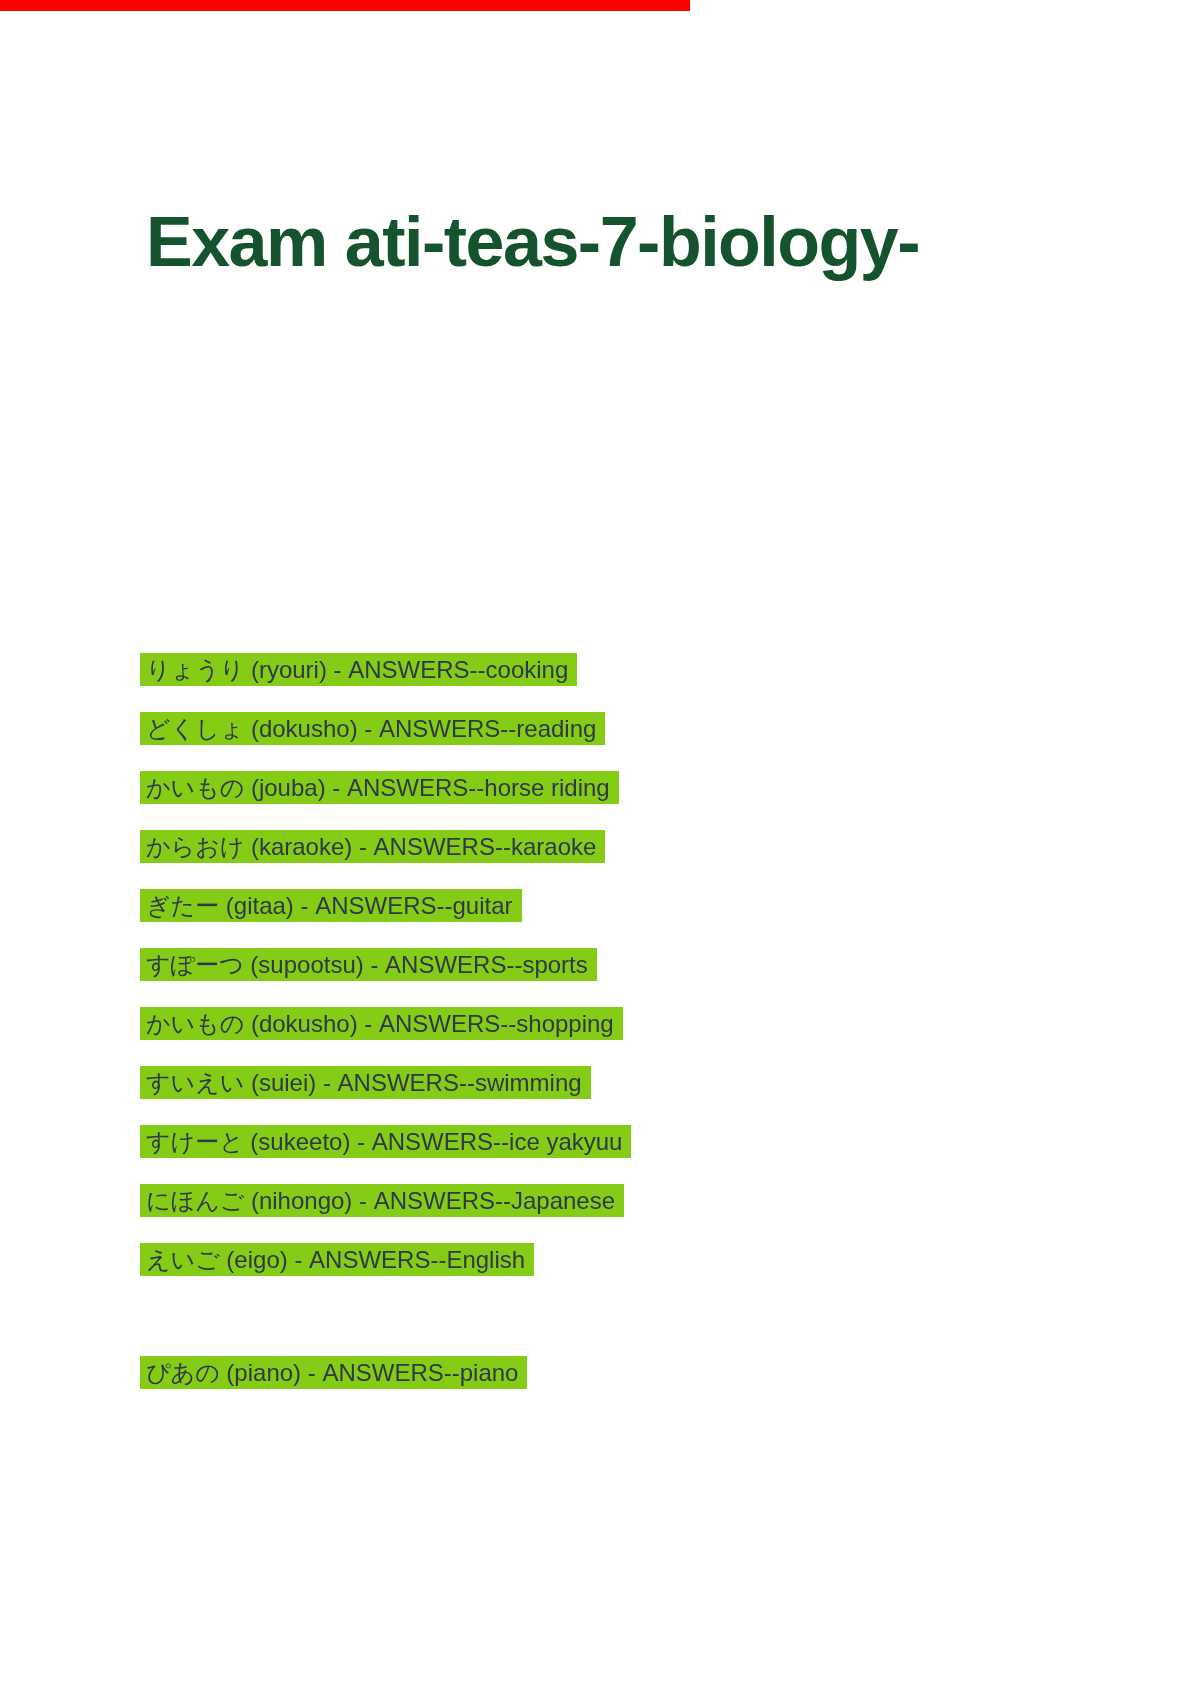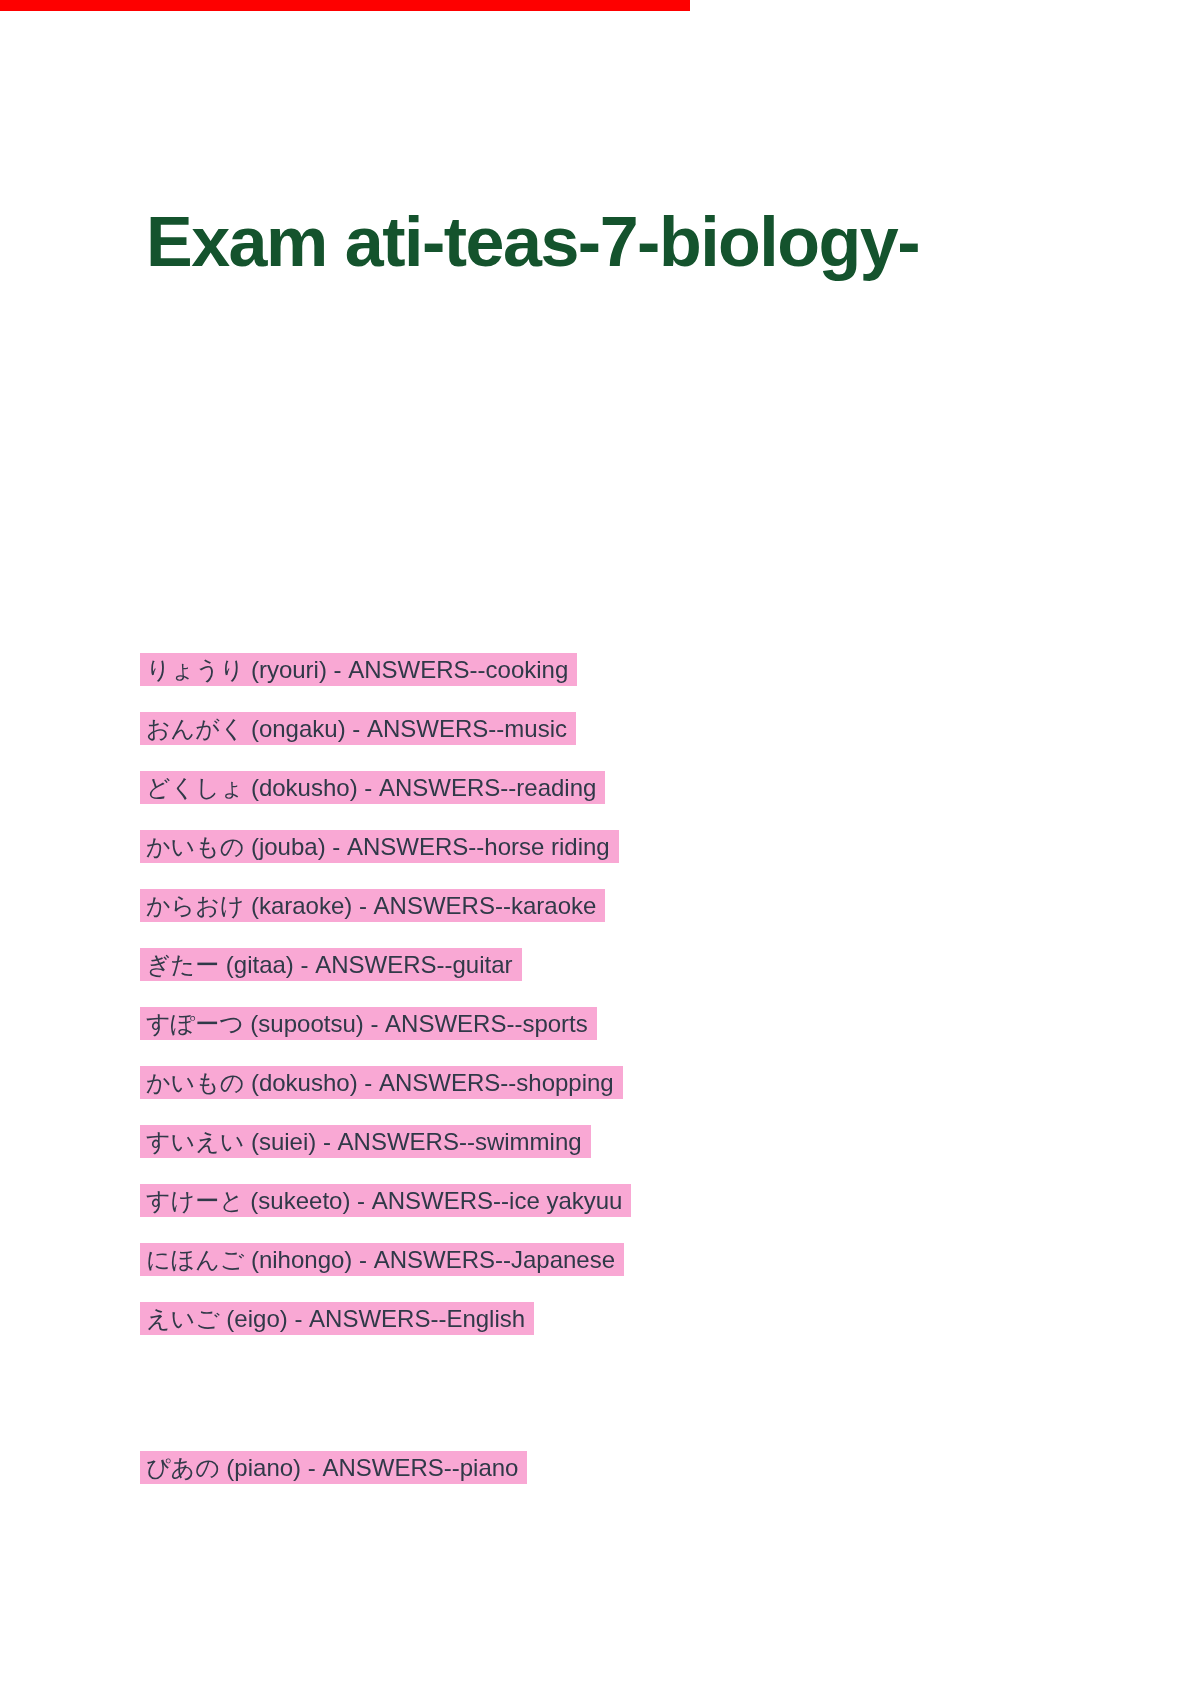--- a/index.html
+++ b/index.html
@@ -37,44 +37,43 @@
     display: block;
     white-space: nowrap;
   }
   .vocab-list {
     position: absolute;
     left: 140px;
     top: 653px;
   }
   .vocab-item {
     display: table;
-    background: #f9a8d4;
+    background: #84cc16;
     color: #303948;
     font-size: 24px;
     line-height: 25px;
     padding: 4px 9px 4px 6px;
     margin-bottom: 26px;
     white-space: nowrap;
   }
   .vocab-item.after-gap {
-    margin-top: 116px;
+    margin-top: 80px;
   }
 </style>
 </head>
 <body>
 
 <div class="top-accent-bar"></div>
 
 <h1 class="doc-title">
   <span class="title-line">Exam ati-teas-7-biology-</span>
 </h1>
 
 <div class="vocab-list">
   <div class="vocab-item">りょうり (ryouri) - ANSWERS--cooking</div>
-  <div class="vocab-item">おんがく (ongaku) - ANSWERS--music</div>
   <div class="vocab-item">どくしょ (dokusho) - ANSWERS--reading</div>
   <div class="vocab-item">かいもの (jouba) - ANSWERS--horse riding</div>
   <div class="vocab-item">からおけ (karaoke) - ANSWERS--karaoke</div>
   <div class="vocab-item">ぎたー (gitaa) - ANSWERS--guitar</div>
   <div class="vocab-item">すぽーつ (supootsu) - ANSWERS--sports</div>
   <div class="vocab-item">かいもの (dokusho) - ANSWERS--shopping</div>
   <div class="vocab-item">すいえい (suiei) - ANSWERS--swimming</div>
   <div class="vocab-item">すけーと (sukeeto) - ANSWERS--ice yakyuu</div>
   <div class="vocab-item">にほんご (nihongo) - ANSWERS--Japanese</div>
   <div class="vocab-item">えいご (eigo) - ANSWERS--English</div>

